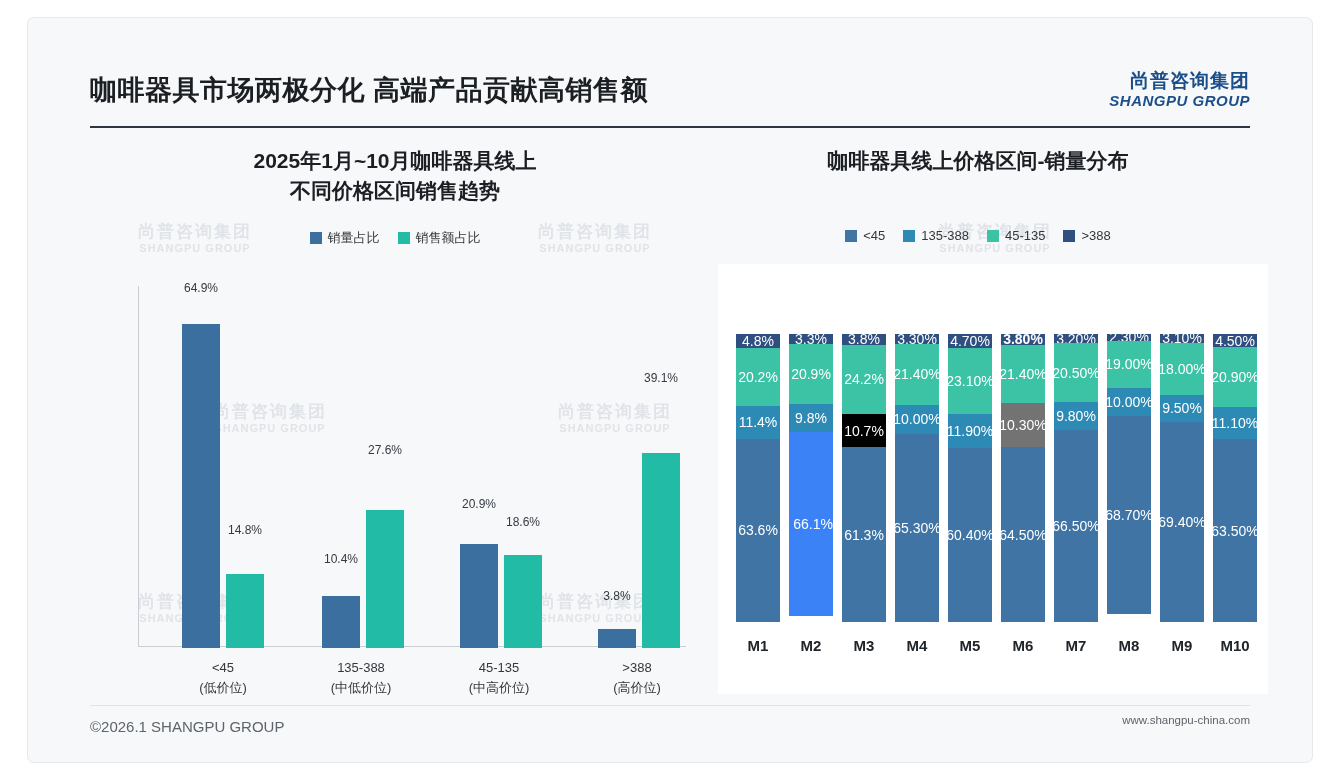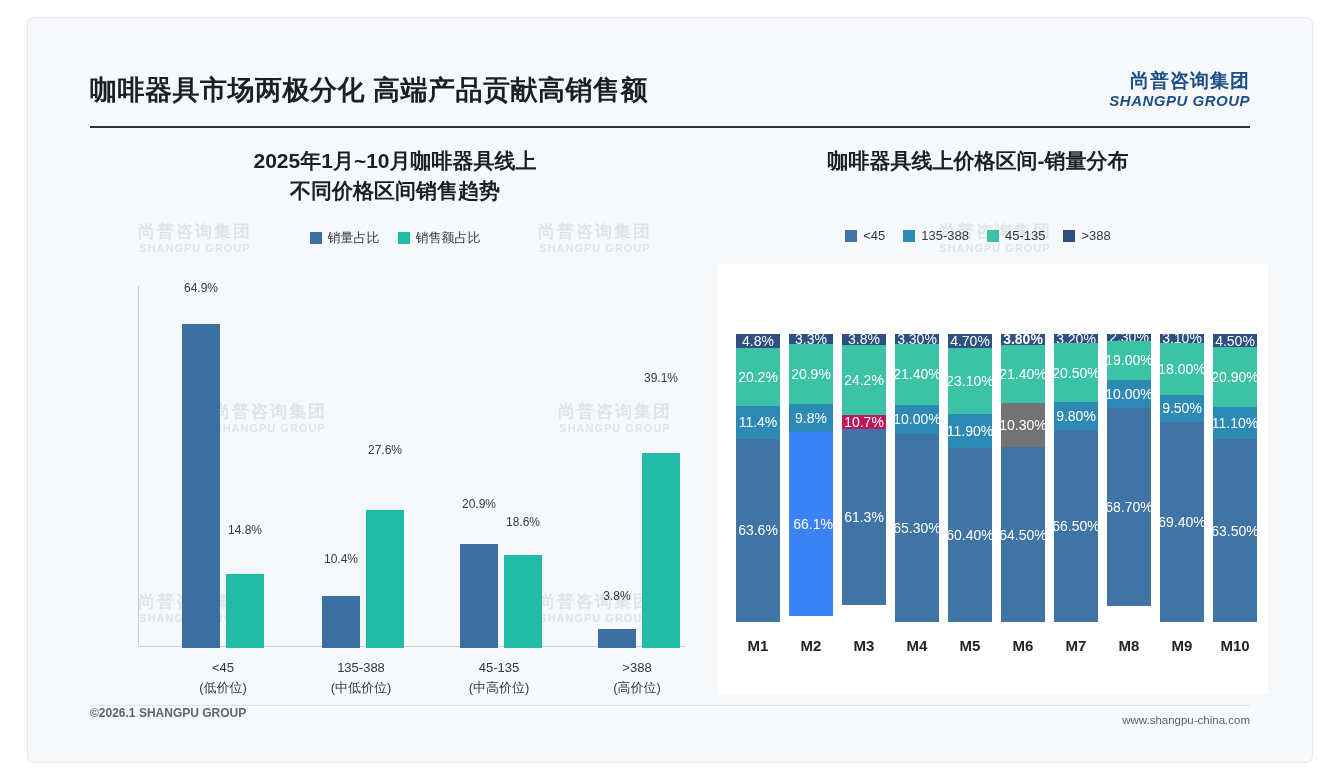--- a/index.html
+++ b/index.html
@@ -67,21 +67,21 @@
   .stack{position:absolute;bottom:0;display:flex;flex-direction:column;}
   .seg{position:relative;display:flex;align-items:center;justify-content:center;}
   .seg span{font-size:14px;color:#ffffff;white-space:nowrap;}
   .x-lab{position:absolute;text-align:center;font-size:15px;font-weight:bold;color:#20252a;}
 
   
   .footer{
     position:absolute;left:62px;right:62px;bottom:28px;height:28px;
     border-top:1px solid #dfe2e6;
   }
-  .footer .left{position:absolute;left:0;top:0;font-size:12px;color:#5d646b;font-weight:bold;}
+  .footer .left{position:absolute;left:0;top:12px;font-size:15px;color:#5d646b;}
   .footer .right{position:absolute;right:0;top:8px;font-size:11.5px;color:#5d646b;}
 </style>
 </head>
 <body>
 
 <div class="slide">
 
   <div class="header">
     <div class="title">咖啡器具市场两极分化 高端产品贡献高销售额</div>
     <div class="brand">
@@ -256,21 +256,21 @@
       </div>
       <div class="x-lab" style="left:71px;bottom:40px;width:44px;">M2</div>
 
       <div class="stack" style="left:124px;bottom:72px;width:44px;height:288px;">
         <div class="seg" style="height:10.9px;background:#2e4f80;">
           <span>3.8%</span>
           </div>
         <div class="seg" style="height:69.7px;background:#3cc2a4;">
           <span>24.2%</span>
           </div>
-        <div class="seg" style="height:14px;background:#be185d;">
+        <div class="seg" style="height:34px;background:#000000;">
           <span>10.7%</span>
           </div>
         <div class="seg" style="height:176.6px;background:#3f74a5;">
           <span>61.3%</span>
           </div>
       </div>
       <div class="x-lab" style="left:124px;bottom:40px;width:44px;">M3</div>
 
       <div class="stack" style="left:177px;bottom:72px;width:44px;height:288px;">
         <div class="seg" style="height:9.5px;background:#2e4f80;">
@@ -333,21 +333,21 @@
         <div class="seg" style="height:191.5px;background:#3f74a5;">
           <span>66.50%</span>
           </div>
       </div>
       <div class="x-lab" style="left:336px;bottom:40px;width:44px;">M7</div>
 
       <div class="stack" style="left:389px;bottom:72px;width:44px;height:288px;">
         <div class="seg" style="height:6.6px;background:#2e4f80;">
           <span>2.30%</span>
           </div>
-        <div class="seg" style="height:39px;background:#3cc2a4;align-items:center;">
+        <div class="seg" style="height:47px;background:#3cc2a4;align-items:center;">
           <span>19.00%</span>
           </div>
         <div class="seg" style="height:28.8px;background:#2d8ab5;">
           <span>10.00%</span>
           </div>
         <div class="seg" style="height:197.9px;background:#3f74a5;">
           <span>68.70%</span>
           </div>
       </div>
       <div class="x-lab" style="left:389px;bottom:40px;width:44px;">M8</div>

